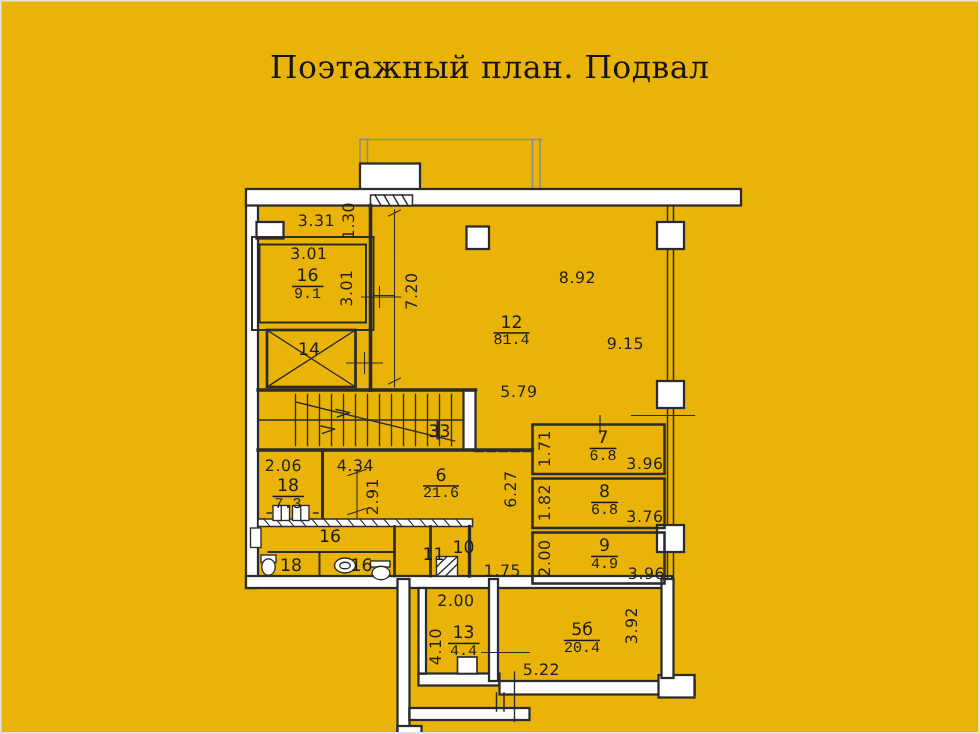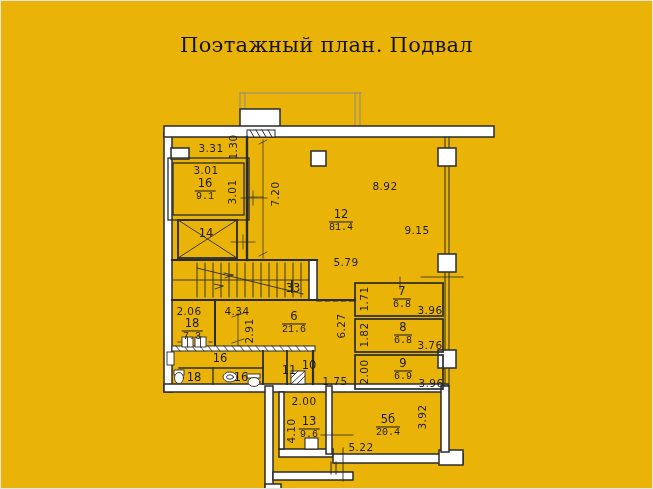--- a/index.html
+++ b/index.html
@@ -209,40 +209,40 @@
       <div class="rlabel frac" style="left:401px;top:264px">
         <span class="num">7</span>
         <span class="area">6.8</span>
       </div>
       <div class="rlabel frac" style="left:402px;top:300px">
         <span class="num">8</span>
         <span class="area">6.8</span>
       </div>
       <div class="rlabel frac" style="left:402px;top:336px">
         <span class="num">9</span>
-        <span class="area">6.9</span>
+        <span class="area">4.9</span>
       </div>
       <div class="rlabel" style="left:219px;top:324px">
         <span class="num">16</span>
       </div>
       <div class="rlabel" style="left:193px;top:343px">
         <span class="num">18</span>
       </div>
       <div class="rlabel" style="left:240px;top:343px">
         <span class="num">16</span>
       </div>
       <div class="rlabel" style="left:288px;top:336px">
         <span class="num">11</span>
       </div>
       <div class="rlabel" style="left:308px;top:331px">
         <span class="num">10</span>
       </div>
       <div class="rlabel frac" style="left:308px;top:394px">
         <span class="num">13</span>
-        <span class="area">9.6</span>
+        <span class="area">4.4</span>
       </div>
       <div class="rlabel frac" style="left:387px;top:392px">
         <span class="num">5б</span>
         <span class="area">20.4</span>
       </div>
     </div>
   </div>
 </div>
 
 </body></html>

